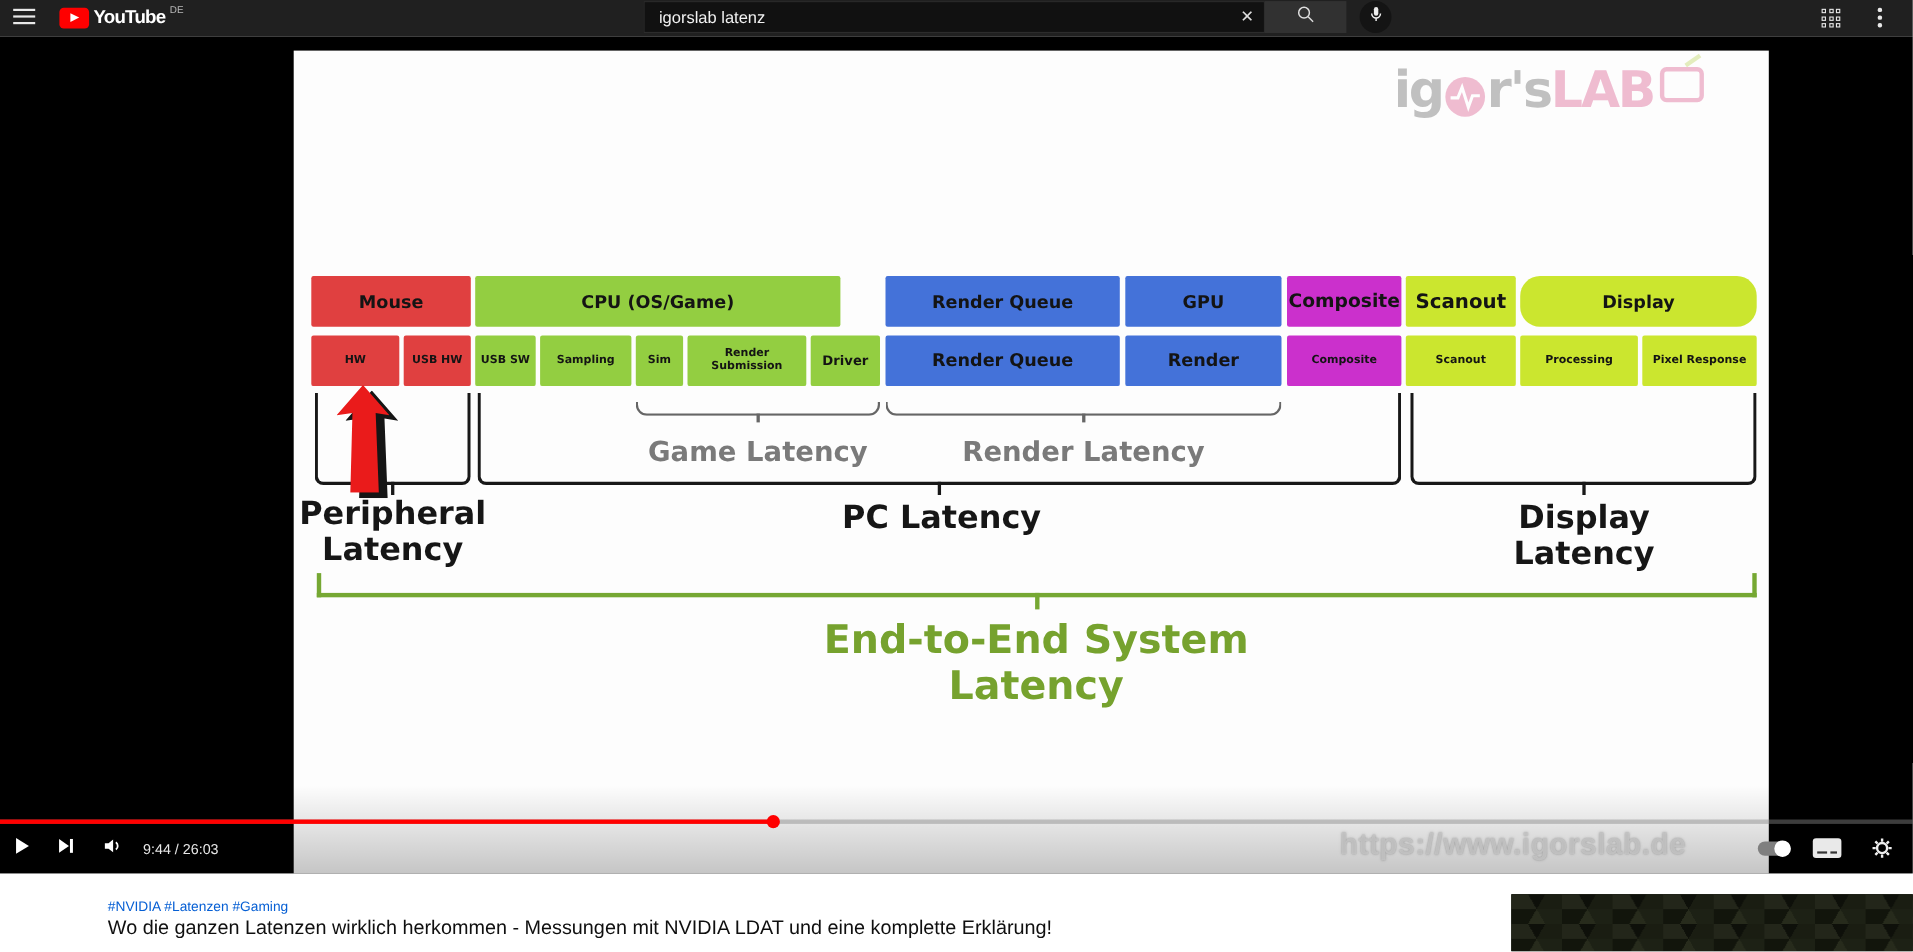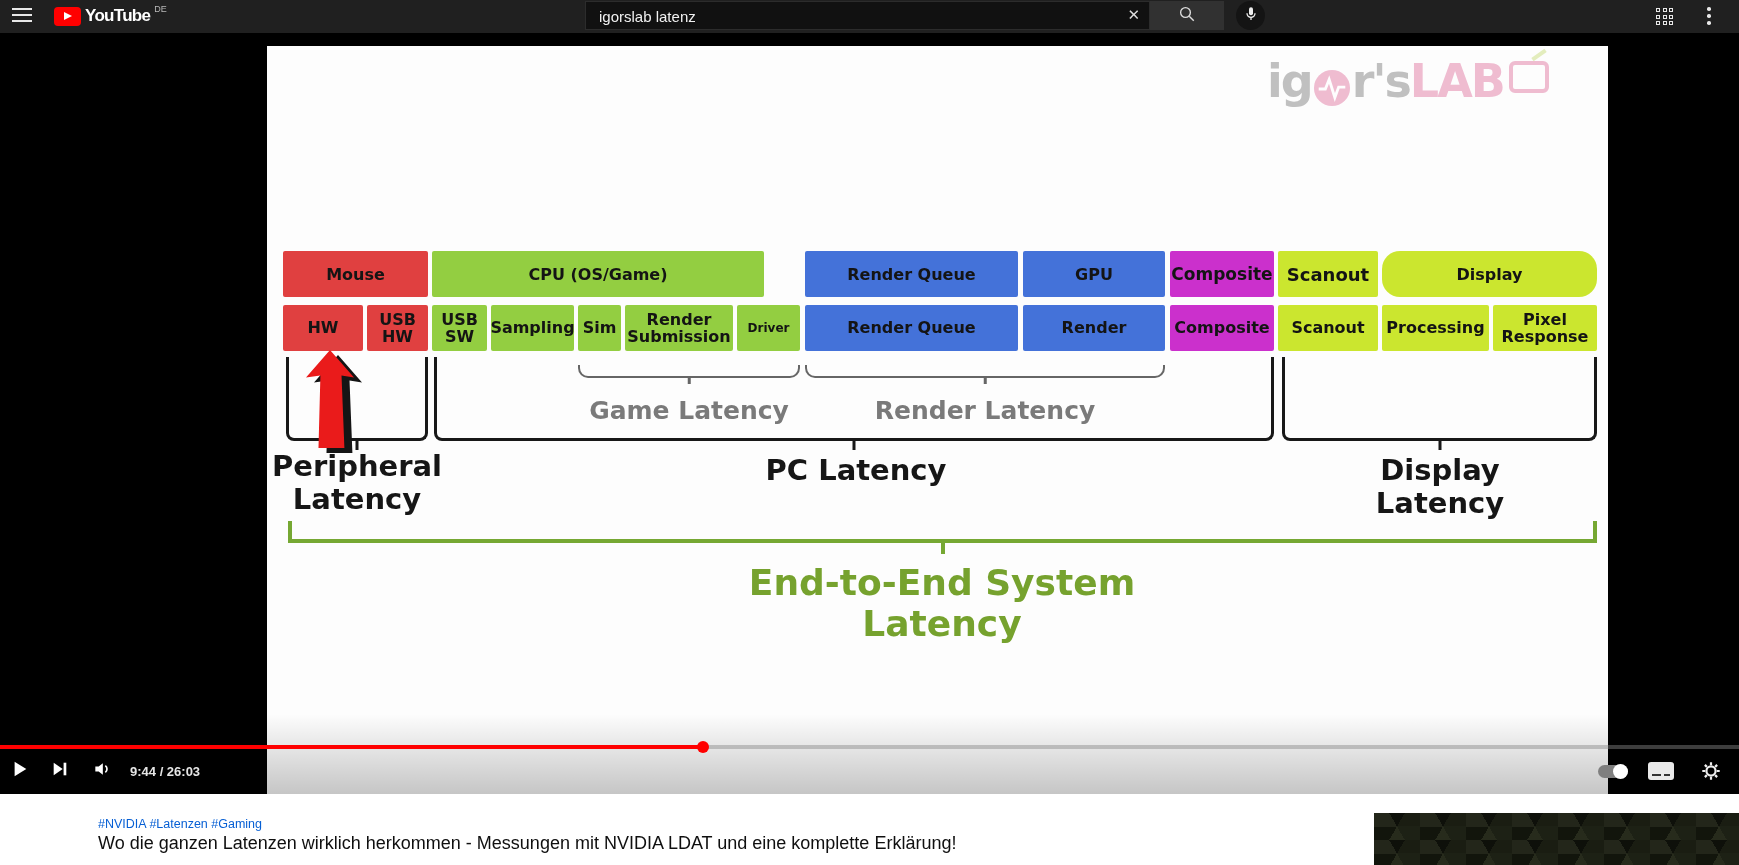--- a/index.html
+++ b/index.html
@@ -33,21 +33,21 @@
   .il-logo{position:absolute;left:1000px;top:8px;display:flex;align-items:center;opacity:0.55;font-weight:800;font-size:46px;letter-spacing:-2px;font-family:"DejaVu Sans",sans-serif;}
   .il-gray{color:#8f8f8f;}
   .il-pink{color:#e487ad;}
   .il-o{width:38px;height:38px;margin:0 1px;position:relative;top:2px;}
   .il-tv{width:32px;height:24px;border:4px solid #e487ad;border-radius:6px;margin-left:5px;position:relative;top:-4px;}
   .il-tv::before{content:"";position:absolute;right:-2px;top:-12px;width:16px;height:4px;background:#cfe08a;transform:rotate(-35deg);}
 
   
   .blk{position:absolute;height:46px;display:flex;align-items:center;justify-content:center;text-align:center;font-weight:700;color:#141414;border-radius:2px;font-family:"DejaVu Sans",sans-serif;}
   .r1{font-size:16px;}
-  .r2{font-size:16px;line-height:1.08;padding:1px;box-sizing:border-box;}
+  .r2{font-size:10px;line-height:1.08;padding:1px;box-sizing:border-box;}
 
   
   .ubrace{position:absolute;height:13px;border:2.5px solid #666;border-top:none;border-radius:0 0 10px 10px;box-sizing:border-box;}
   .ubrace::after{content:"";position:absolute;left:50%;top:100%;width:2.5px;height:8px;background:#666;transform:translateX(-50%);}
   .bracket{position:absolute;height:84px;border:3px solid #181818;border-top:none;border-radius:0 0 8px 8px;box-sizing:border-box;}
   .bracket::after{content:"";position:absolute;left:50%;top:100%;width:3px;height:12px;background:#181818;transform:translateX(-50%);}
   .glabel{position:absolute;font-size:25px;font-weight:600;color:#7a7a7a;text-align:center;font-family:"DejaVu Sans",sans-serif;}
   .blabel{position:absolute;font-size:29px;font-weight:700;color:#161616;text-align:center;line-height:1.15;font-family:"DejaVu Sans",sans-serif;}
 
   
@@ -60,21 +60,21 @@
   .arrow{left:39px;top:304px;background:#ea1b1b;z-index:3;}
   .arrow-shadow{left:47px;top:309px;background:#151515;z-index:2;}
 
   
   .url-wm{position:absolute;left:1218px;top:719px;font-size:27px;font-weight:700;color:rgba(200,200,200,0.8);text-shadow:0 0 2px rgba(90,90,90,0.55);letter-spacing:0.5px;}
 
   
   .progress-track{position:absolute;left:0;top:712px;width:100%;height:4px;background:rgba(135,135,135,0.45);z-index:20;cursor:pointer;}
   .progress-played{height:100%;background:#f00;}
   .scrubber{position:absolute;top:708px;width:12px;height:12px;border-radius:50%;background:#f00;z-index:21;}
-  .controls{position:absolute;left:0;top:716px;width:100%;height:45px;z-index:22;font-weight:bold;}
+  .controls{position:absolute;left:0;top:716px;width:100%;height:45px;z-index:22;}
   .ctl{position:absolute;top:10px;width:24px;height:24px;display:flex;align-items:center;justify-content:center;cursor:pointer;}
   .time{position:absolute;left:130px;top:15px;font-size:13px;color:#e6e6e6;}
   .autoplay{position:absolute;left:1598px;top:16px;width:30px;height:13px;border-radius:7px;background:#7f7f7f;cursor:pointer;}
   .autoplay i{position:absolute;right:0;top:-1px;width:15px;height:15px;border-radius:50%;background:#fff;}
   .ccbtn{position:absolute;left:1648px;top:13px;width:26px;height:18px;background:#e9e9e9;border-radius:3px;cursor:pointer;}
   .ccbtn i{position:absolute;bottom:4px;height:2.5px;background:#333;display:block;}
   .ccbtn .l1{left:4px;width:9px;} .ccbtn .l2{left:16px;width:6px;}
   .gearbtn{position:absolute;left:1700px;top:11px;width:22px;height:22px;cursor:pointer;}
 
   
@@ -200,20 +200,21 @@
       </div>
       <div class="blabel" style="left:489px;top:408px;width:200px;">PC Latency</div>
       <div class="blabel" style="left:1048px;top:408px;width:250px;">Display Latency</div>
 
       <div class="ebracket"></div>
       <div class="etitle">End-to-End System Latency</div>
     </div>
 
     <div class="grad"></div>
 
+    <div class="url-wm">https://www.igorslab.de</div>
 
     <div class="progress-track">
       <div class="progress-played" style="width: 40.4%; background: rgb(255, 0, 0);"></div>
     </div>
     <div class="scrubber" style="left: calc(40.4% - 6px);"></div>
 
     <div class="controls">
       <div class="ctl" style="left:8px;">
         <span>
           <svg width="18" height="18" viewBox="0 0 20 20">

